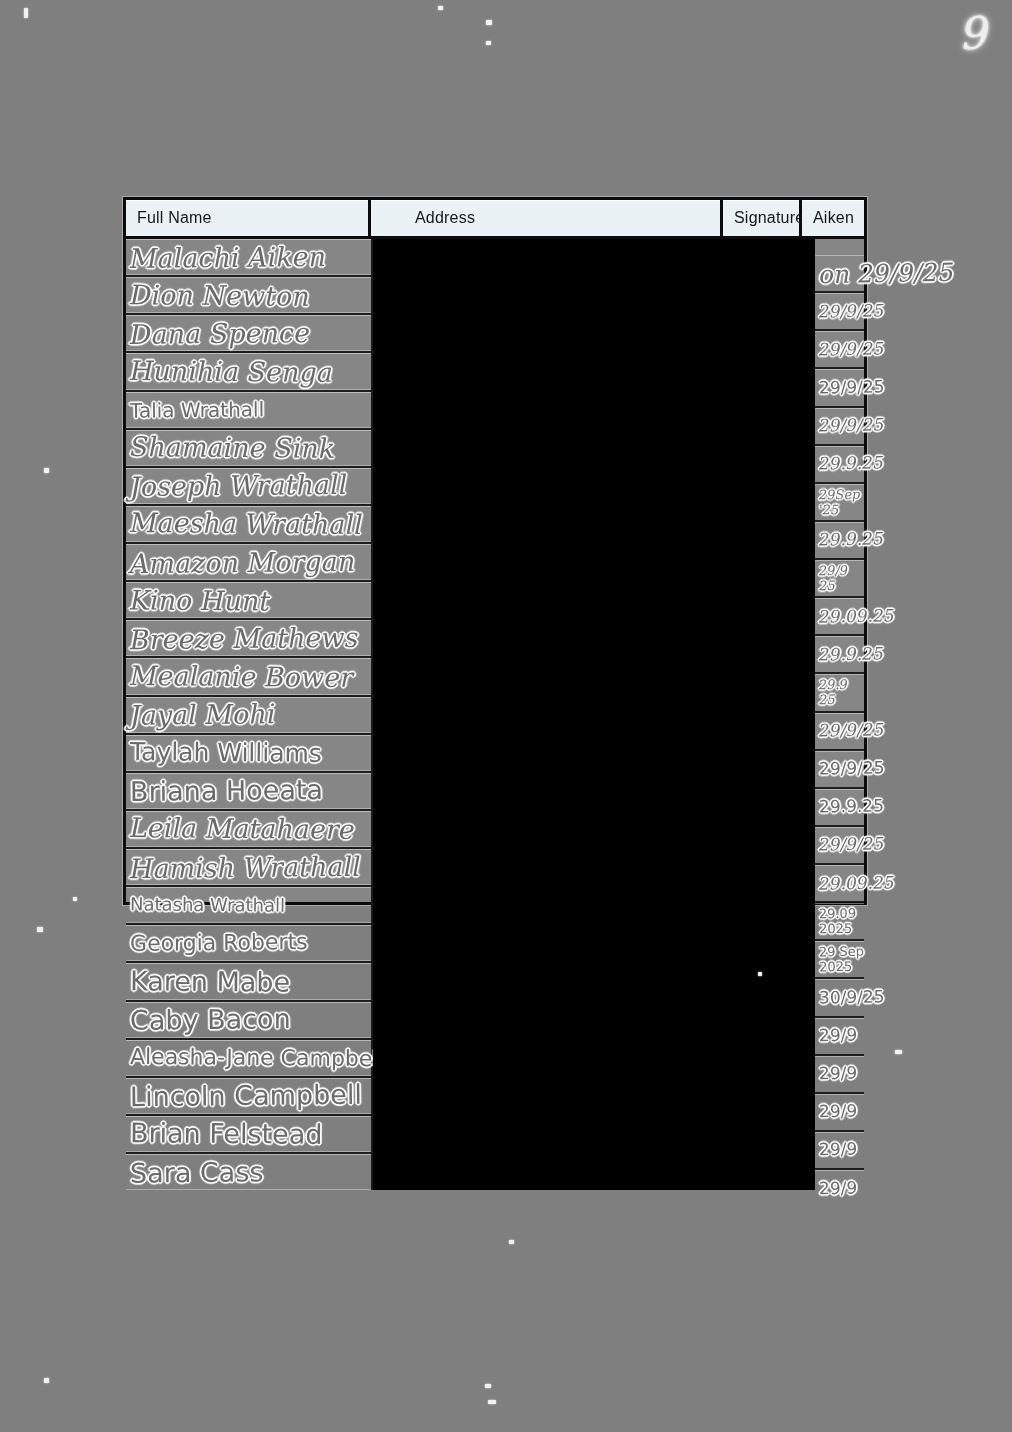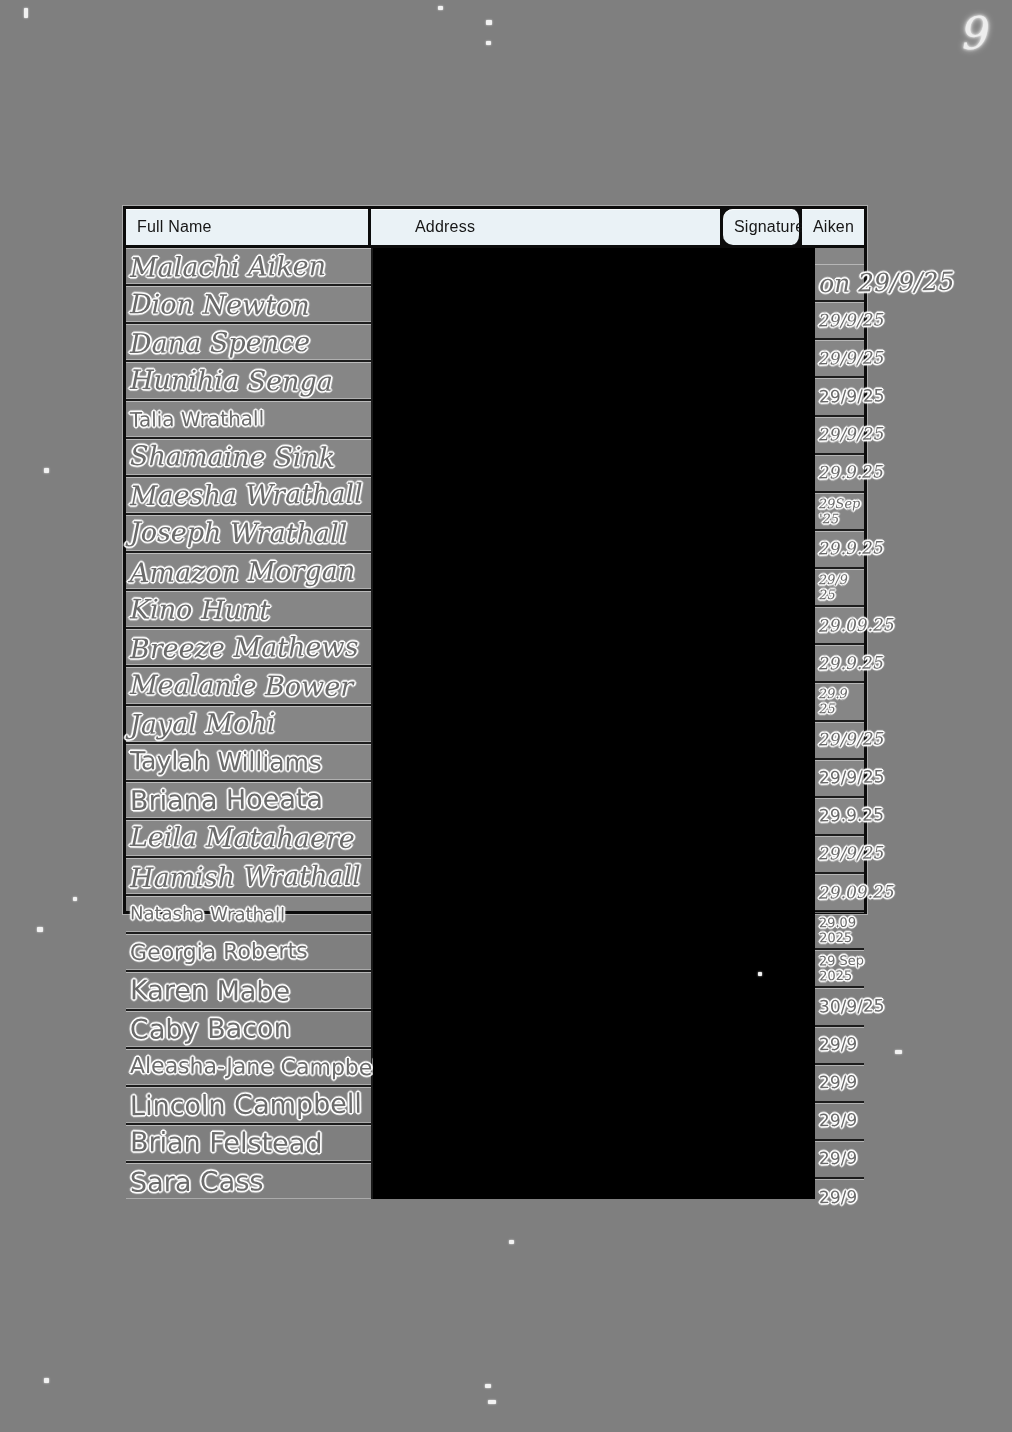--- a/index.html
+++ b/index.html
@@ -12,31 +12,31 @@
                   0 -2px 1px rgba(255,255,255,.8),0 2px 1px rgba(255,255,255,.8);}
   .hw.cursive{font-family:"DejaVu Serif", serif;font-style:italic;}
   .hw.print{font-family:"DejaVu Sans", sans-serif;font-style:normal;}
 
   .page-number{position:absolute;left:962px;top:12px;font-size:44px;line-height:1;
       font-family:"DejaVu Serif", serif;font-style:italic;color:#ededed;
       text-shadow:0 0 3px #fff, 0 0 6px rgba(255,255,255,.8);}
 
   .sheet{position:absolute;left:123px;top:197px;width:744px;height:708px;
          box-sizing:border-box;border:3px solid #0c0c0c;background:#868686;
-         box-shadow:0 0 0 1px rgba(255,255,255,.35);margin-top:9px;}
+         box-shadow:0 0 0 1px rgba(255,255,255,.35);}
 
   .header-row{display:flex;height:36px;border-bottom:3px solid #0c0c0c;background:#0c0c0c;}
   .hcell{background:#eaf2f6;display:flex;align-items:center;box-sizing:border-box;
          padding-left:11px;font-size:16px;color:#161616;letter-spacing:.2px;
          border-right:3px solid #0c0c0c;
          box-shadow:inset 0 1px 0 rgba(255,255,255,.9);}
   .hcell:last-child{border-right:none;}
   .h-name{width:245px;}
   .h-address{width:352px;padding-left:44px;}
-  .h-signature{width:79px;border-radius:10px;}
+  .h-signature{width:79px;}
   .h-date{flex:1;}
 
   .tbody{position:relative;height:951px;}
   .names-col{position:absolute;left:0;top:0;width:247px;height:100%;
              display:flex;flex-direction:column;border-right:2px solid #1a1a1a;
              box-sizing:border-box;}
   .redaction{position:absolute;left:247px;top:0;width:442px;height:100%;background:#000;}
   .dates-col{position:absolute;left:689px;top:16px;right:0;height:100%;
              display:flex;flex-direction:column;}
 
@@ -88,24 +88,24 @@
           <div class="name-cell">
             <span class="hw cursive">Hunihia Senga</span>
           </div>
           <div class="name-cell">
             <span class="hw print" style="font-size: 20px;">Talia Wrathall</span>
           </div>
           <div class="name-cell">
             <span class="hw cursive">Shamaine Sink</span>
           </div>
           <div class="name-cell">
+            <span class="hw cursive">Joseph Wrathall</span>
+          </div>
+          <div class="name-cell">
             <span class="hw cursive">Maesha Wrathall</span>
-          </div>
-          <div class="name-cell">
-            <span class="hw cursive">Joseph Wrathall</span>
           </div>
           <div class="name-cell">
             <span class="hw cursive">Amazon Morgan</span>
           </div>
           <div class="name-cell">
             <span class="hw cursive">Kino Hunt</span>
           </div>
           <div class="name-cell">
             <span class="hw cursive">Breeze Mathews</span>
           </div>

